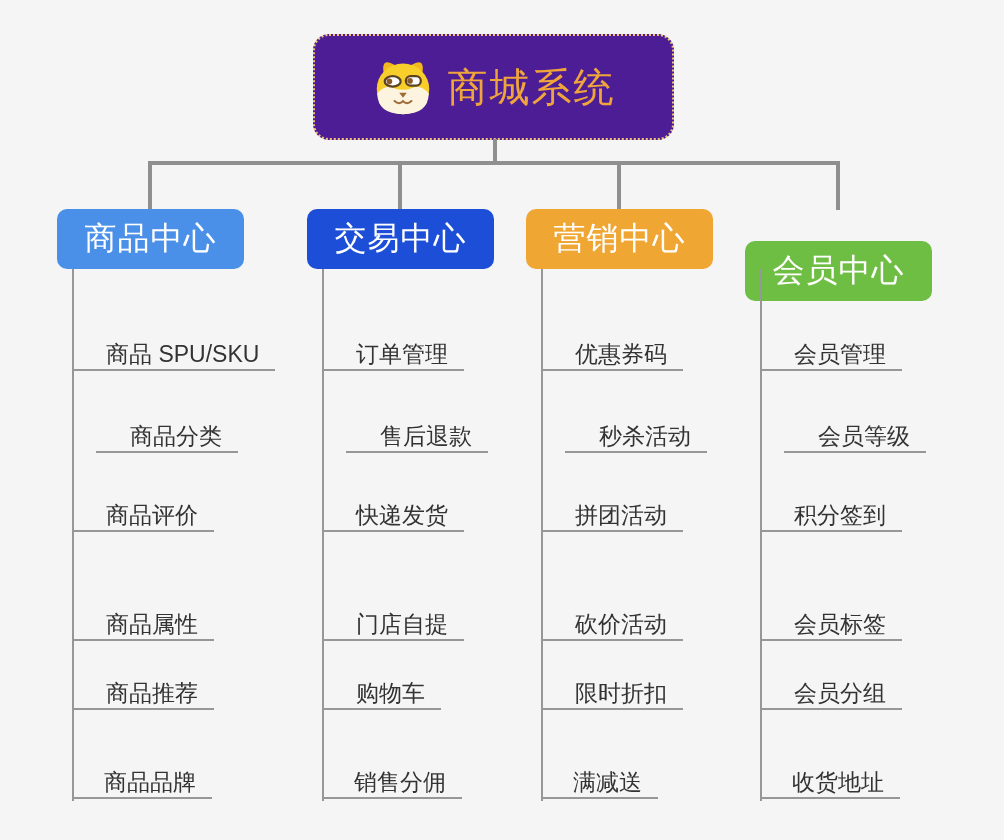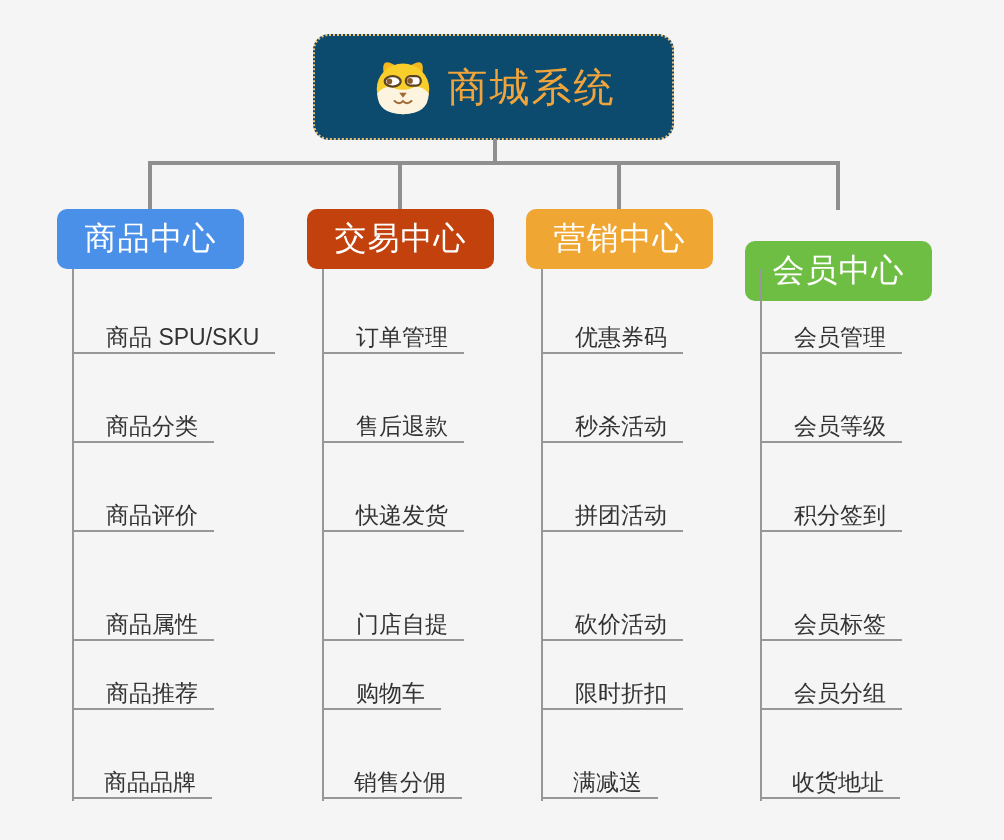--- a/index.html
+++ b/index.html
@@ -6,21 +6,21 @@
   body{
     width:1004px;height:840px;overflow:hidden;
     background:var(--bg,#f5f5f5);
     font-family:"Liberation Sans","DejaVu Sans",sans-serif;
   }
   .canvas{position:relative;width:1004px;height:840px;}
 
   
   .root-node{
     position:absolute;left:313px;top:34px;width:361px;height:106px;
-    background:#0c4a6e;border:2px dotted var(--root_border,#f2c377);
+    background:#4c1d95;border:2px dotted var(--root_border,#f2c377);
     border-radius:16px;box-sizing:border-box;
     display:flex;align-items:center;justify-content:center;gap:14px;
   }
   .root-title{
     font-size:40px;letter-spacing:2px;font-weight:500;
     color:var(--root_text,#f0a43c);white-space:nowrap;
   }
   .dog-icon{width:62px;height:60px;flex:0 0 auto;}
 
   
@@ -42,21 +42,21 @@
   .trunk{
     position:absolute;left:15px;top:60px;width:2px;height:532px;
     background:var(--subline,#979797);
   }
   .leaf{
     position:absolute;left:15px;height:30px;line-height:30px;
     padding:0 16px 0 34px;white-space:nowrap;
     border-bottom:2px solid var(--subline,#979797);
     font-size:23px;color:var(--text,#333333);
   }
-  .leaf.r0{top:113px;} .leaf.r1{top:202px;} .leaf.r2{top:291px;}
+  .leaf.r0{top:130px;} .leaf.r1{top:212px;margin-left:24px;} .leaf.r2{top:291px;}
   .leaf.r3{top:400px;} .leaf.r4{top:469px;} .leaf.r5{top:558px;padding-left:32px;}
 </style>
 </head>
 <body>
 
 <div class="canvas">
 
   <div class="root-node">
     <svg class="dog-icon" viewBox="0 0 66 64" aria-hidden="true">
       <path d="M13 20 Q9 3 19 6 Q27 9 29 13 Z" fill="#f3b81e"></path>
@@ -85,21 +85,21 @@
     <div class="trunk"></div>
     <div class="leaf r0">商品 SPU/SKU</div>
     <div class="leaf r1">商品分类</div>
     <div class="leaf r2">商品评价</div>
     <div class="leaf r3">商品属性</div>
     <div class="leaf r4">商品推荐</div>
     <div class="leaf r5">商品品牌</div>
   </div>
 
   <div class="branch b1">
-    <div class="branch-box" style="background: #c2410c;">交易中心</div>
+    <div class="branch-box" style="background: #1d4ed8;">交易中心</div>
     <div class="trunk"></div>
     <div class="leaf r0">订单管理</div>
     <div class="leaf r1">售后退款</div>
     <div class="leaf r2">快递发货</div>
     <div class="leaf r3">门店自提</div>
     <div class="leaf r4">购物车</div>
     <div class="leaf r5">销售分佣</div>
   </div>
 
   <div class="branch b2">

